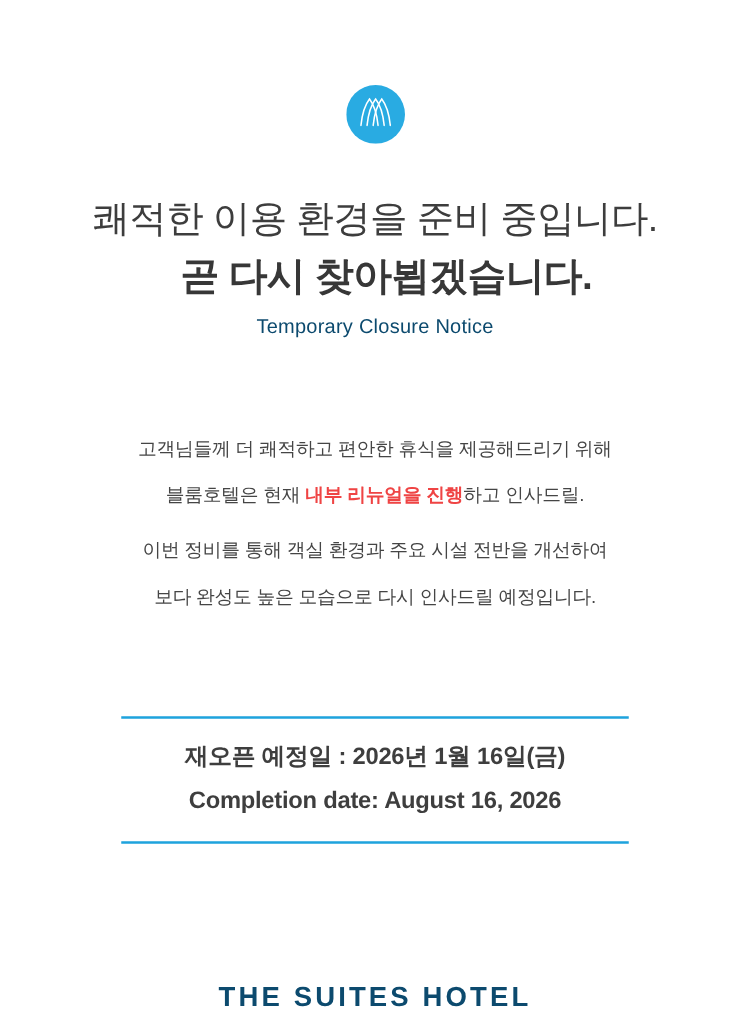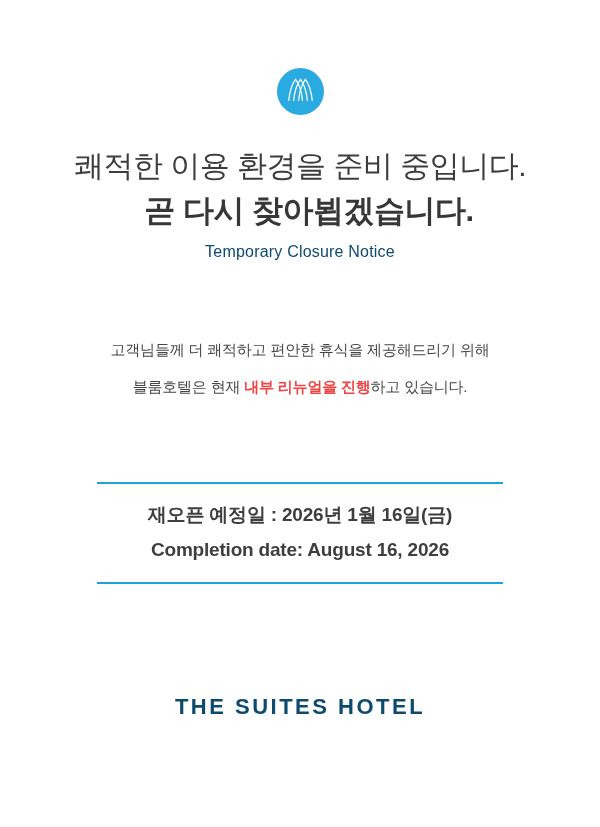--- a/index.html
+++ b/index.html
@@ -21,21 +21,21 @@
     padding-top: 68px;
     display: flex;
     justify-content: center;
   }
   .logo-circle {
     width: 47px;
     height: 47px;
     display: block;
   }
   .title-line1 {
-    margin: 32px 0 0 0;
+    margin: 42px 0 0 0;
     font-size: 30px;
     font-weight: 400;
     letter-spacing: -0.5px;
     color: #3d3d3d;
     line-height: 1.25;
   }
   .title-line2 {
     margin: 7px 0 0 0;
     font-size: 31px;
     font-weight: 700;
@@ -104,23 +104,27 @@
       </g>
     </svg>
   </div>
 
   <div class="title-line1">쾌적한 이용 환경을 준비 중입니다.</div>
   <div class="title-line2">곧 다시 찾아뵙겠습니다.</div>
   <div class="subtitle">Temporary Closure Notice</div>
 
   <div class="body-paragraph first">
     <span>고객님들께 더 쾌적하고 편안한 휴식을 제공해드리기 위해</span><br>
-    <span><span>블룸호텔은 현재 </span><b>내부 리뉴얼을 진행</b><span>하고 있습니다.</span></span>
+    <span><span>블룸호텔은 현재 </span><b>내부 리뉴얼을 진행</b><span>하고 인사드릴.</span></span>
   </div>
 
+  <div class="body-paragraph second">
+    <span>이번 정비를 통해 객실 환경과 주요 시설 전반을 개선하여</span><br>
+    <span>보다 완성도 높은 모습으로 다시 인사드릴 예정입니다.</span>
+  </div>
 
   <div class="schedule-box">
     <div class="schedule-line">재오픈 예정일 : 2026년 1월 16일(금)</div>
     <div class="schedule-line">Completion date: August 16, 2026</div>
   </div>
 
   <div class="hotel-name">THE SUITES HOTEL</div>
 
 </div>
 

